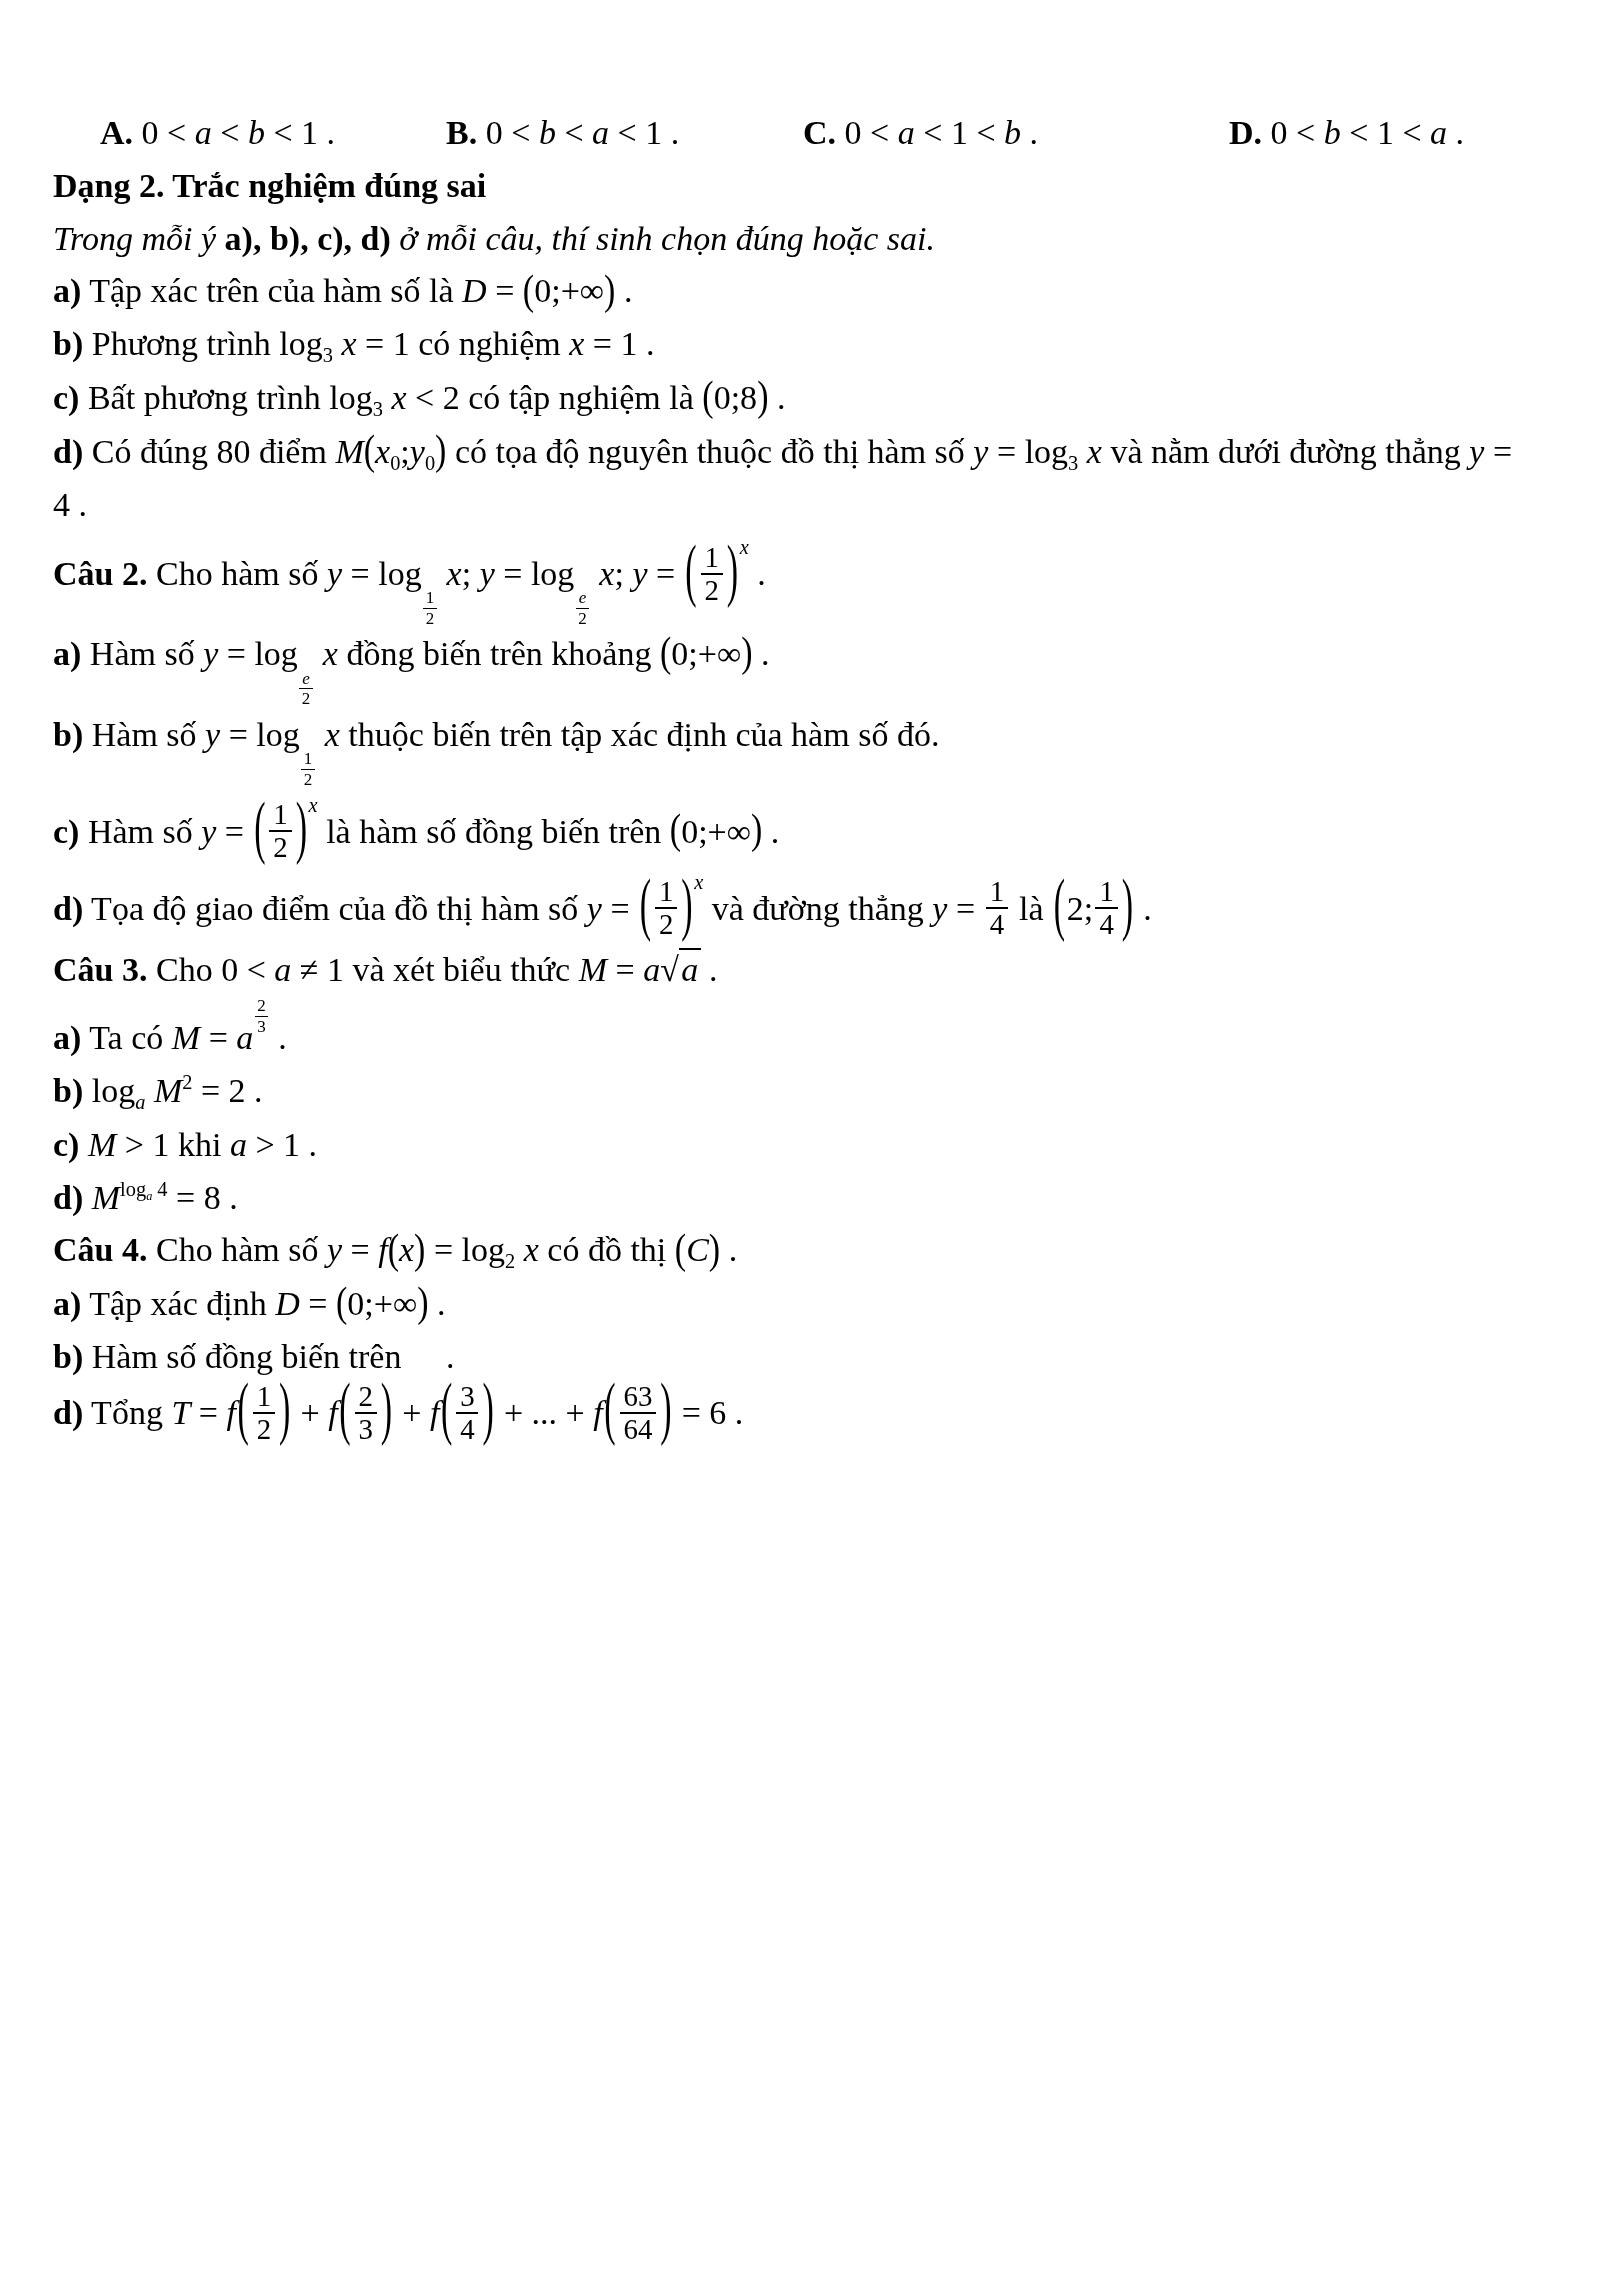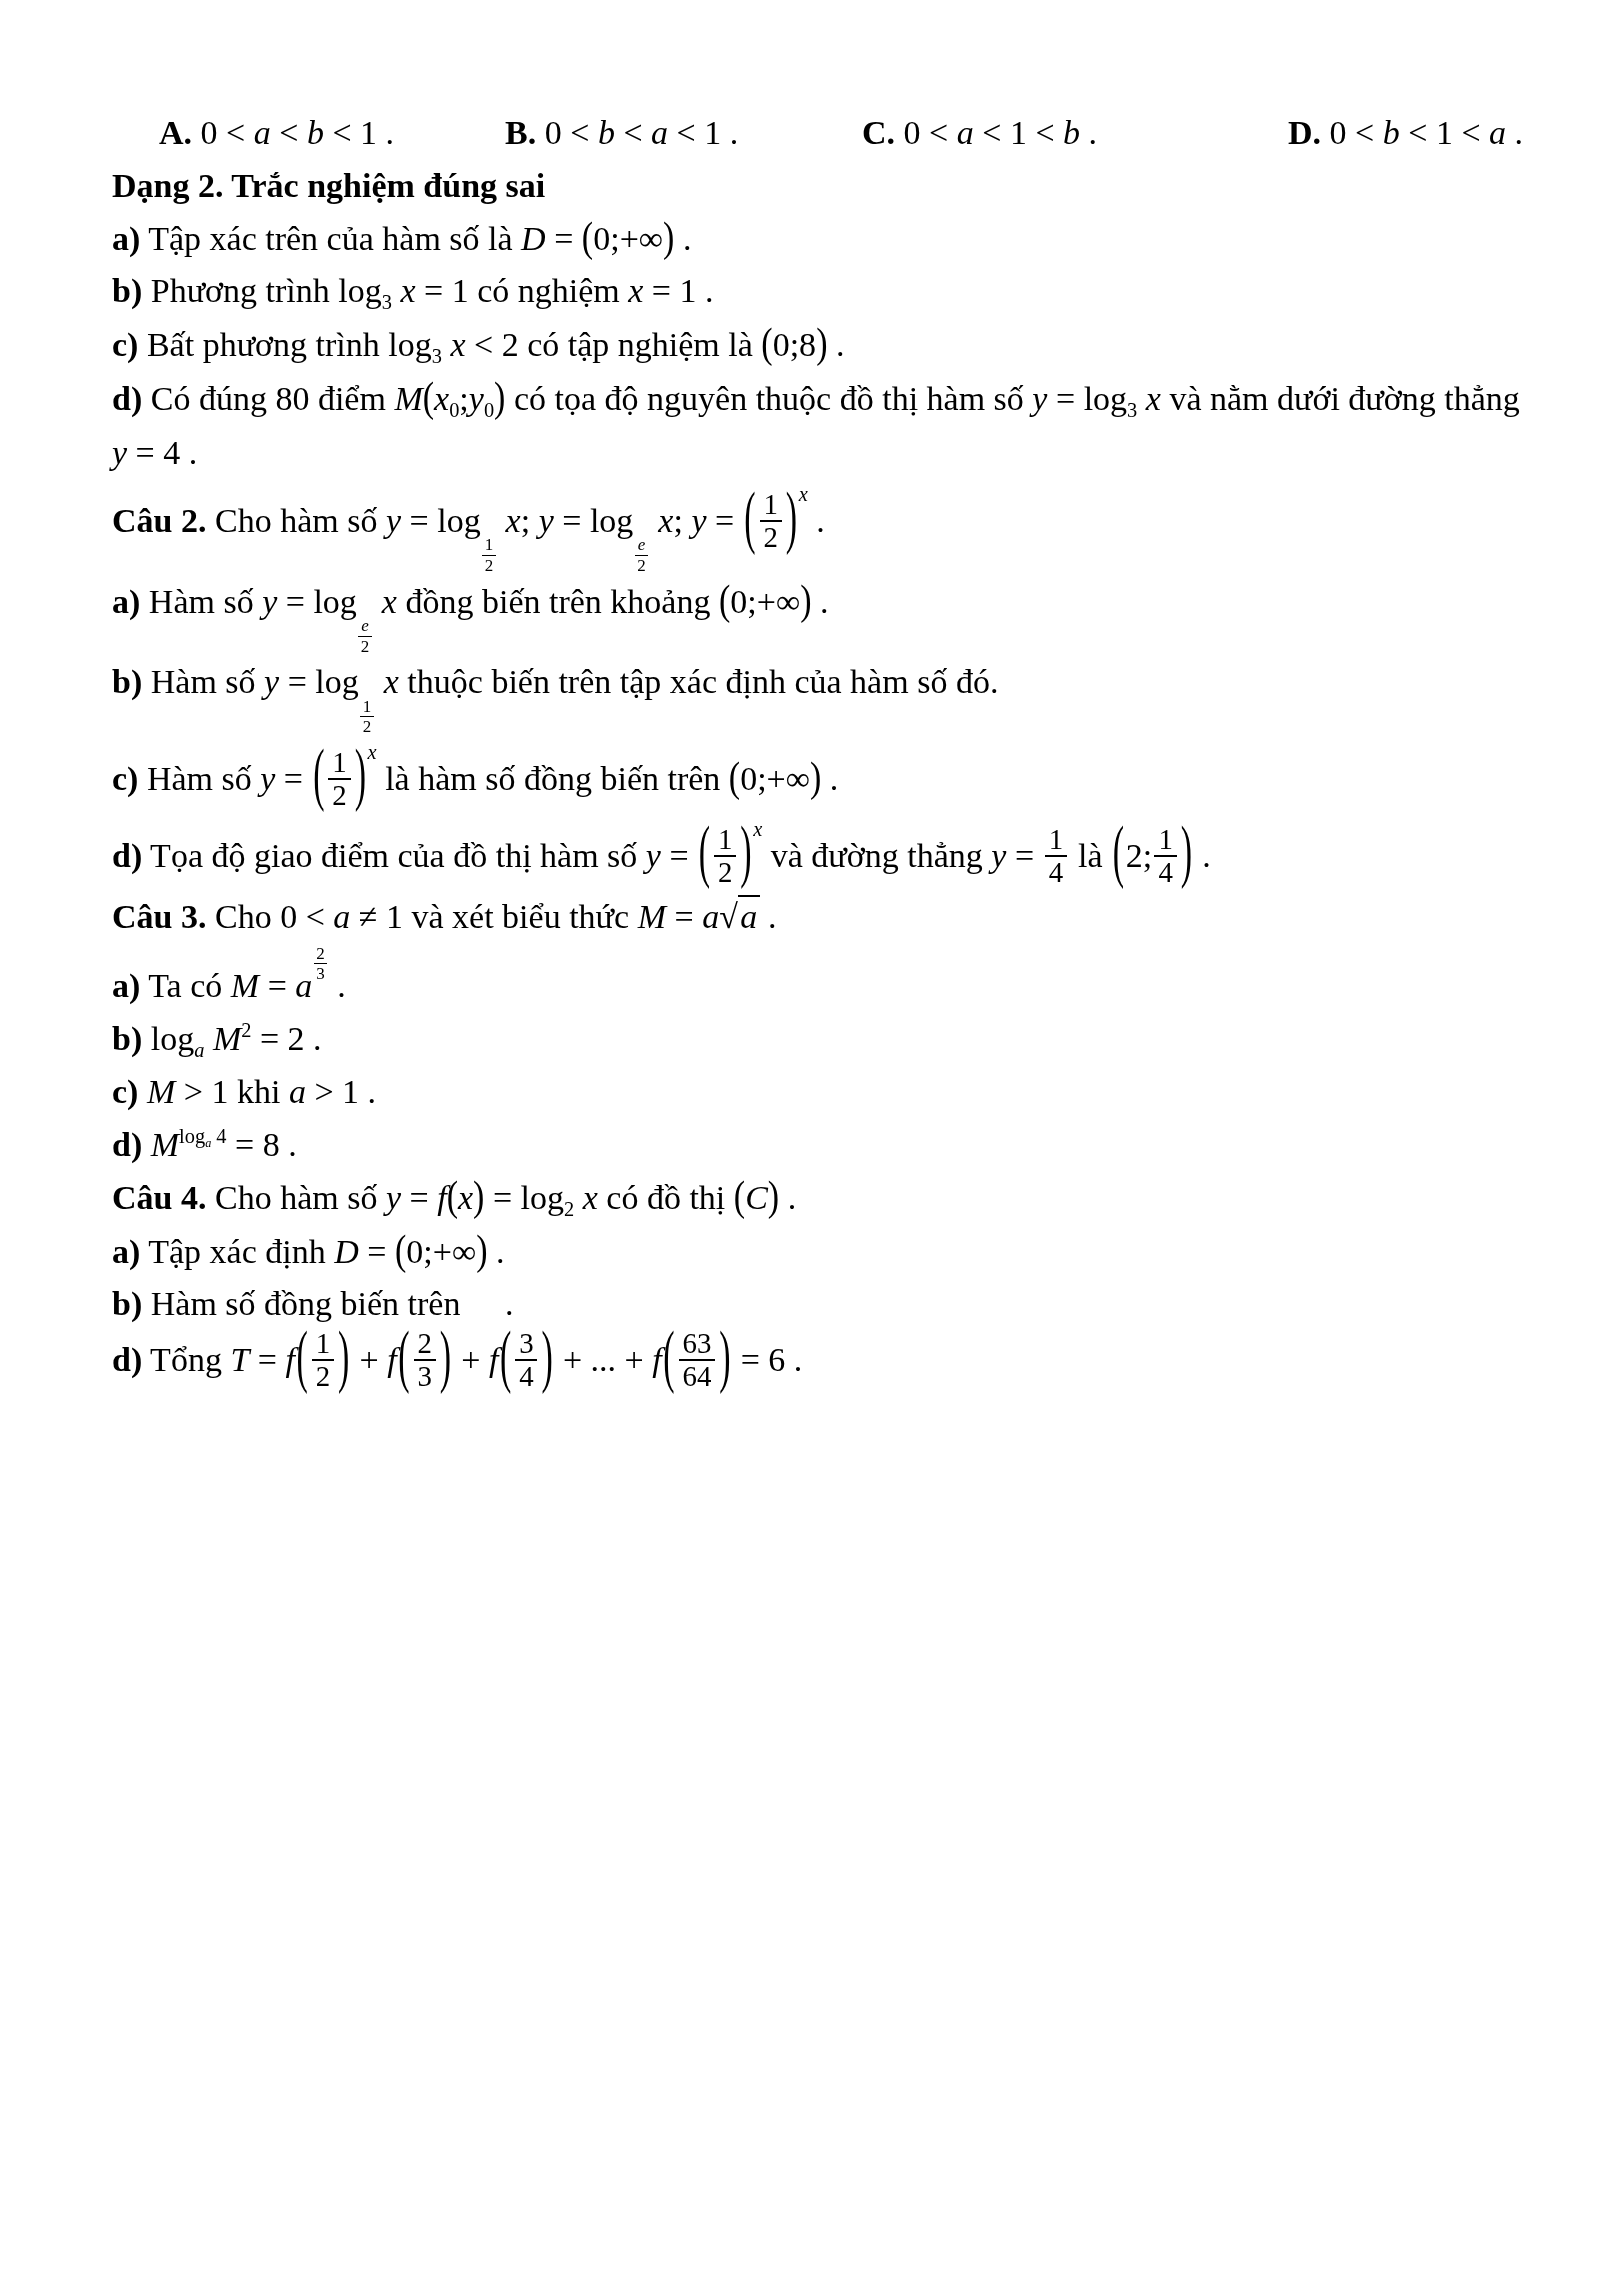--- a/index.html
+++ b/index.html
@@ -1,21 +1,21 @@
 <!DOCTYPE html>
 <html style="font-size:12.6px"><head>
 <meta charset="utf-8">
 <style>
   html,body{margin:0;padding:0;}
   body{
     width:1623px;height:2295px;background:#ffffff;color:#000000;
     font-family:"Liberation Serif","DejaVu Serif",serif;
     font-size:34px;overflow:hidden;
   }
-  .page{box-sizing:border-box;width:1623px;height:2295px;padding:107px 101px 0 112px;}
+  .page{box-sizing:border-box;width:1623px;height:2295px;padding:107px 101px 0 53px;}
   p.line{margin:0;line-height:1.55;}
   .m1{margin-top:7.9px}
   .m2{margin-top:20.4px}
   .m3{margin-top:38px}
   .m4{margin-top:52px}
   .m6{margin-top:12.6px}
   .row{position:relative;height:53px}
   .cell{position:absolute;top:0;white-space:nowrap}
   .bold{font-weight:bold}
   .it{font-style:italic}
@@ -43,20 +43,21 @@
 
 <div class="page">
   <div id="doc">
       <p class="line row">
         <span class="cell" style="left: 47px;"><span class="run bold">A. </span><span class="run">0 &lt; </span><span class="run it">a</span><span class="run"> &lt; </span><span class="run it">b</span><span class="run"> &lt; 1 .</span></span>
         <span class="cell" style="left: 393px;"><span class="run bold">B. </span><span class="run">0 &lt; </span><span class="run it">b</span><span class="run"> &lt; </span><span class="run it">a</span><span class="run"> &lt; 1 .</span></span>
         <span class="cell" style="left: 750px; text-align: center;"><span class="run bold">C. </span><span class="run">0 &lt; </span><span class="run it">a</span><span class="run"> &lt; 1 &lt; </span><span class="run it">b</span><span class="run"> .</span></span>
         <span class="cell" style="left: 1166px; margin-left: 10px;"><span class="run bold">D. </span><span class="run">0 &lt; </span><span class="run it">b</span><span class="run"> &lt; 1 &lt; </span><span class="run it">a</span><span class="run"> .</span></span>
       </p>
       <p class="line m1"><span class="run bold">Dạng 2. Trắc nghiệm đúng sai</span></p>
+      <p class="line m1"><span class="run it">Trong mỗi ý </span><span class="run bold">a), b), c), d)</span><span class="run it"> ở mỗi câu, thí sinh chọn đúng hoặc sai.</span></p>
       <p class="line m2"><span class="run bold">a)</span><span class="run"> Tập xác trên của hàm số là </span><span class="run it">D</span><span class="run"> = </span><span class="paren tallish">(</span><span class="run">0;+∞</span><span class="paren tallish">)</span><span class="run"> .</span></p>
       <p class="line m2"><span class="run bold">b)</span><span class="run"> Phương trình log</span><span class="sub">3</span><span class="run it"> x</span><span class="run"> = 1 có nghiệm </span><span class="run it">x</span><span class="run"> = 1 .</span></p>
       <p class="line m2"><span class="run bold">c)</span><span class="run"> Bất phương trình log</span><span class="sub">3</span><span class="run it"> x</span><span class="run"> &lt; 2 có tập nghiệm là </span><span class="paren tallish">(</span><span class="run">0;8</span><span class="paren tallish">)</span><span class="run"> .</span></p>
       <p class="line m2"><span class="run bold">d)</span><span class="run"> Có đúng 80 điểm </span><span class="run it">M</span><span class="paren tallish">(</span><span class="run it">x</span><span class="sub">0</span><span class="run">;</span><span class="run it">y</span><span class="sub">0</span><span class="paren tallish">)</span><span class="run"> có tọa độ nguyên thuộc đồ thị hàm số </span><span class="run it">y</span><span class="run"> = log</span><span class="sub">3</span><span class="run it"> x</span><span class="run"> và nằm dưới đường thẳng </span><span class="run it">y</span><span class="run"> = 4 .</span></p>
       <p class="line m3"><span class="run bold">Câu 2.</span><span class="run"> Cho hàm số </span><span class="run it">y</span><span class="run"> = log</span><span class="sfrac sub-pos"><span class="num">1</span><span class="den">2</span></span><span class="run it"> x</span><span class="run">; </span><span class="run it">y</span><span class="run"> = log</span><span class="sfrac sub-pos"><span class="num it">e</span><span class="den">2</span></span><span class="run it"> x</span><span class="run">; </span><span class="run it">y</span><span class="run"> = </span><span class="paren big">(</span><span class="frac"><span class="num">1</span><span class="den">2</span></span><span class="paren big">)</span><span class="sup-hi it">x</span><span class="run"> .</span></p>
       <p class="line m3"><span class="run bold">a)</span><span class="run"> Hàm số </span><span class="run it">y</span><span class="run"> = log</span><span class="sfrac sub-pos"><span class="num it">e</span><span class="den">2</span></span><span class="run it"> x</span><span class="run"> đồng biến trên khoảng </span><span class="paren tallish">(</span><span class="run">0;+∞</span><span class="paren tallish">)</span><span class="run"> .</span></p>
       <p class="line m3"><span class="run bold">b)</span><span class="run"> Hàm số </span><span class="run it">y</span><span class="run"> = log</span><span class="sfrac sub-pos"><span class="num">1</span><span class="den">2</span></span><span class="run it"> x</span><span class="run"> thuộc biến trên tập xác định của hàm số đó.</span></p>
       <p class="line m4"><span class="run bold">c)</span><span class="run"> Hàm số </span><span class="run it">y</span><span class="run"> = </span><span class="paren big">(</span><span class="frac"><span class="num">1</span><span class="den">2</span></span><span class="paren big">)</span><span class="sup-hi it">x</span><span class="run"> là hàm số đồng biến trên </span><span class="paren tallish">(</span><span class="run">0;+∞</span><span class="paren tallish">)</span><span class="run"> .</span></p>
       <p class="line m4"><span class="run bold">d)</span><span class="run"> Tọa độ giao điểm của đồ thị hàm số </span><span class="run it">y</span><span class="run"> = </span><span class="paren big">(</span><span class="frac"><span class="num">1</span><span class="den">2</span></span><span class="paren big">)</span><span class="sup-hi it">x</span><span class="run"> và đường thẳng </span><span class="run it">y</span><span class="run"> = </span><span class="frac"><span class="num">1</span><span class="den">4</span></span><span class="run"> là </span><span class="paren big">(</span><span class="run">2;</span><span class="frac"><span class="num">1</span><span class="den">4</span></span><span class="paren big">)</span><span class="run"> .</span></p>
       <p class="line m3"><span class="run bold">Câu 3.</span><span class="run"> Cho 0 &lt; </span><span class="run it">a</span><span class="run"> ≠ 1 và xét biểu thức </span><span class="run it">M</span><span class="run"> = </span><span class="run it">a</span><span class="sqrt"><span class="rad it">a</span></span><span class="run"> .</span></p>

